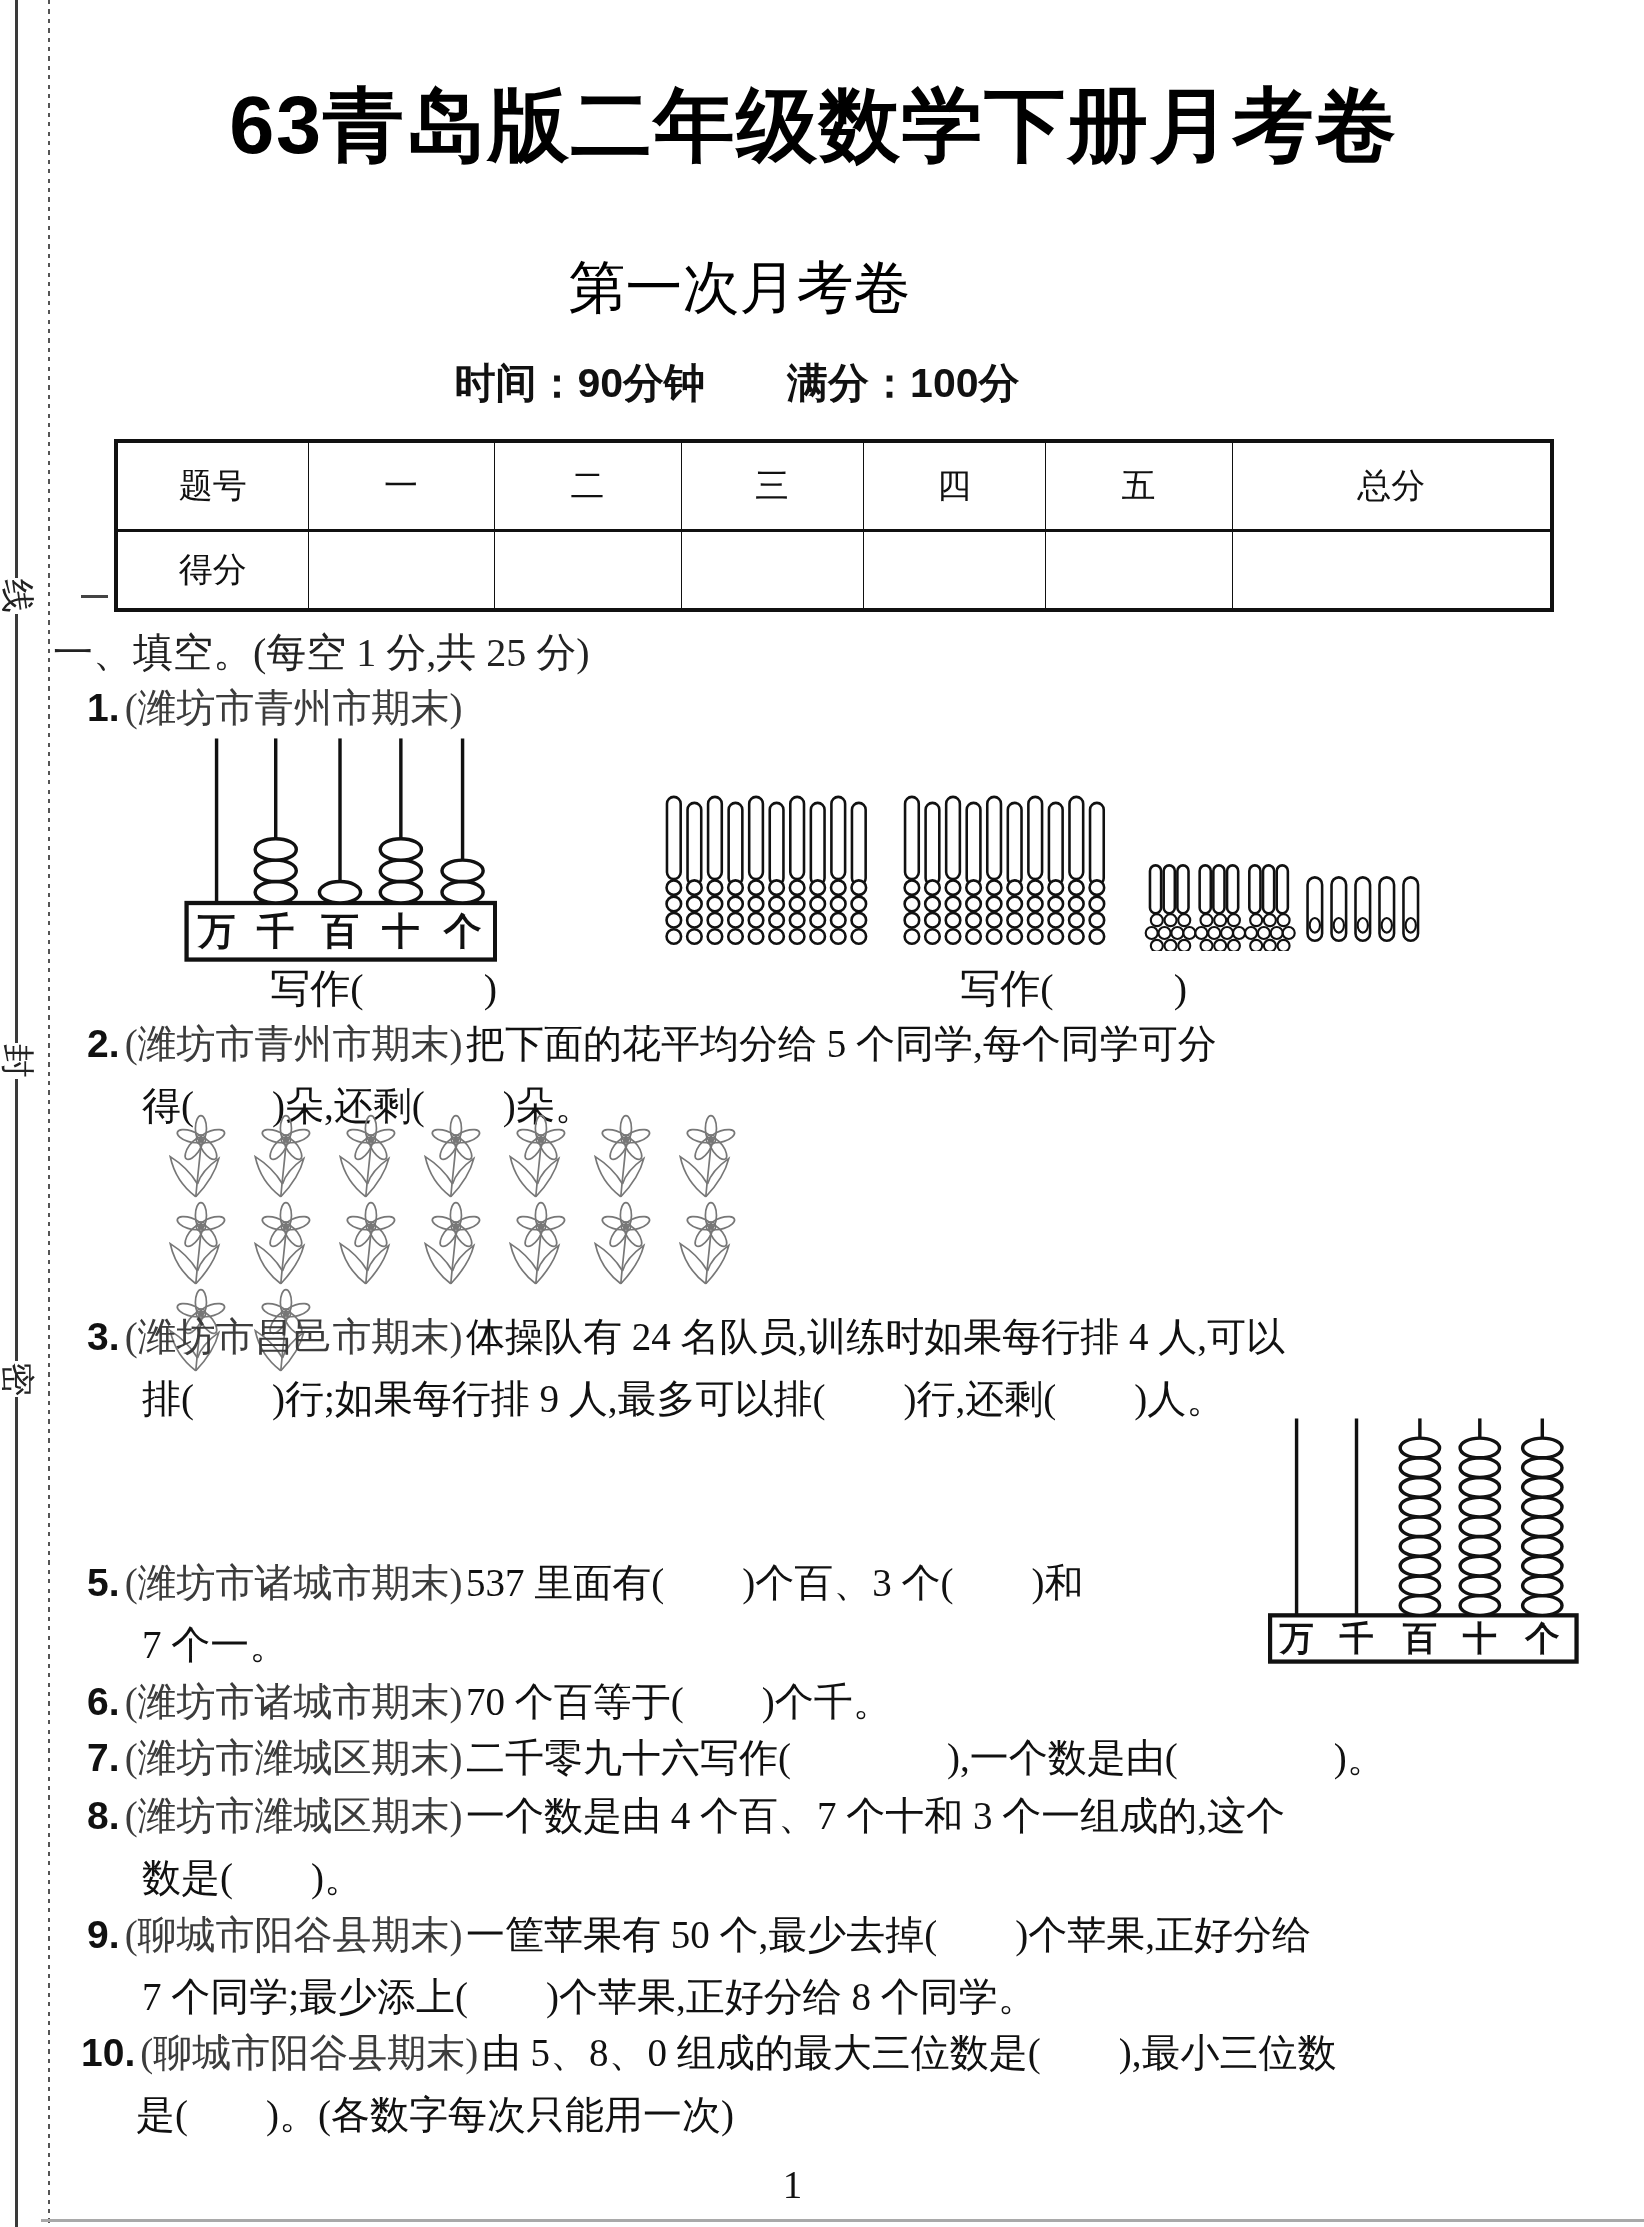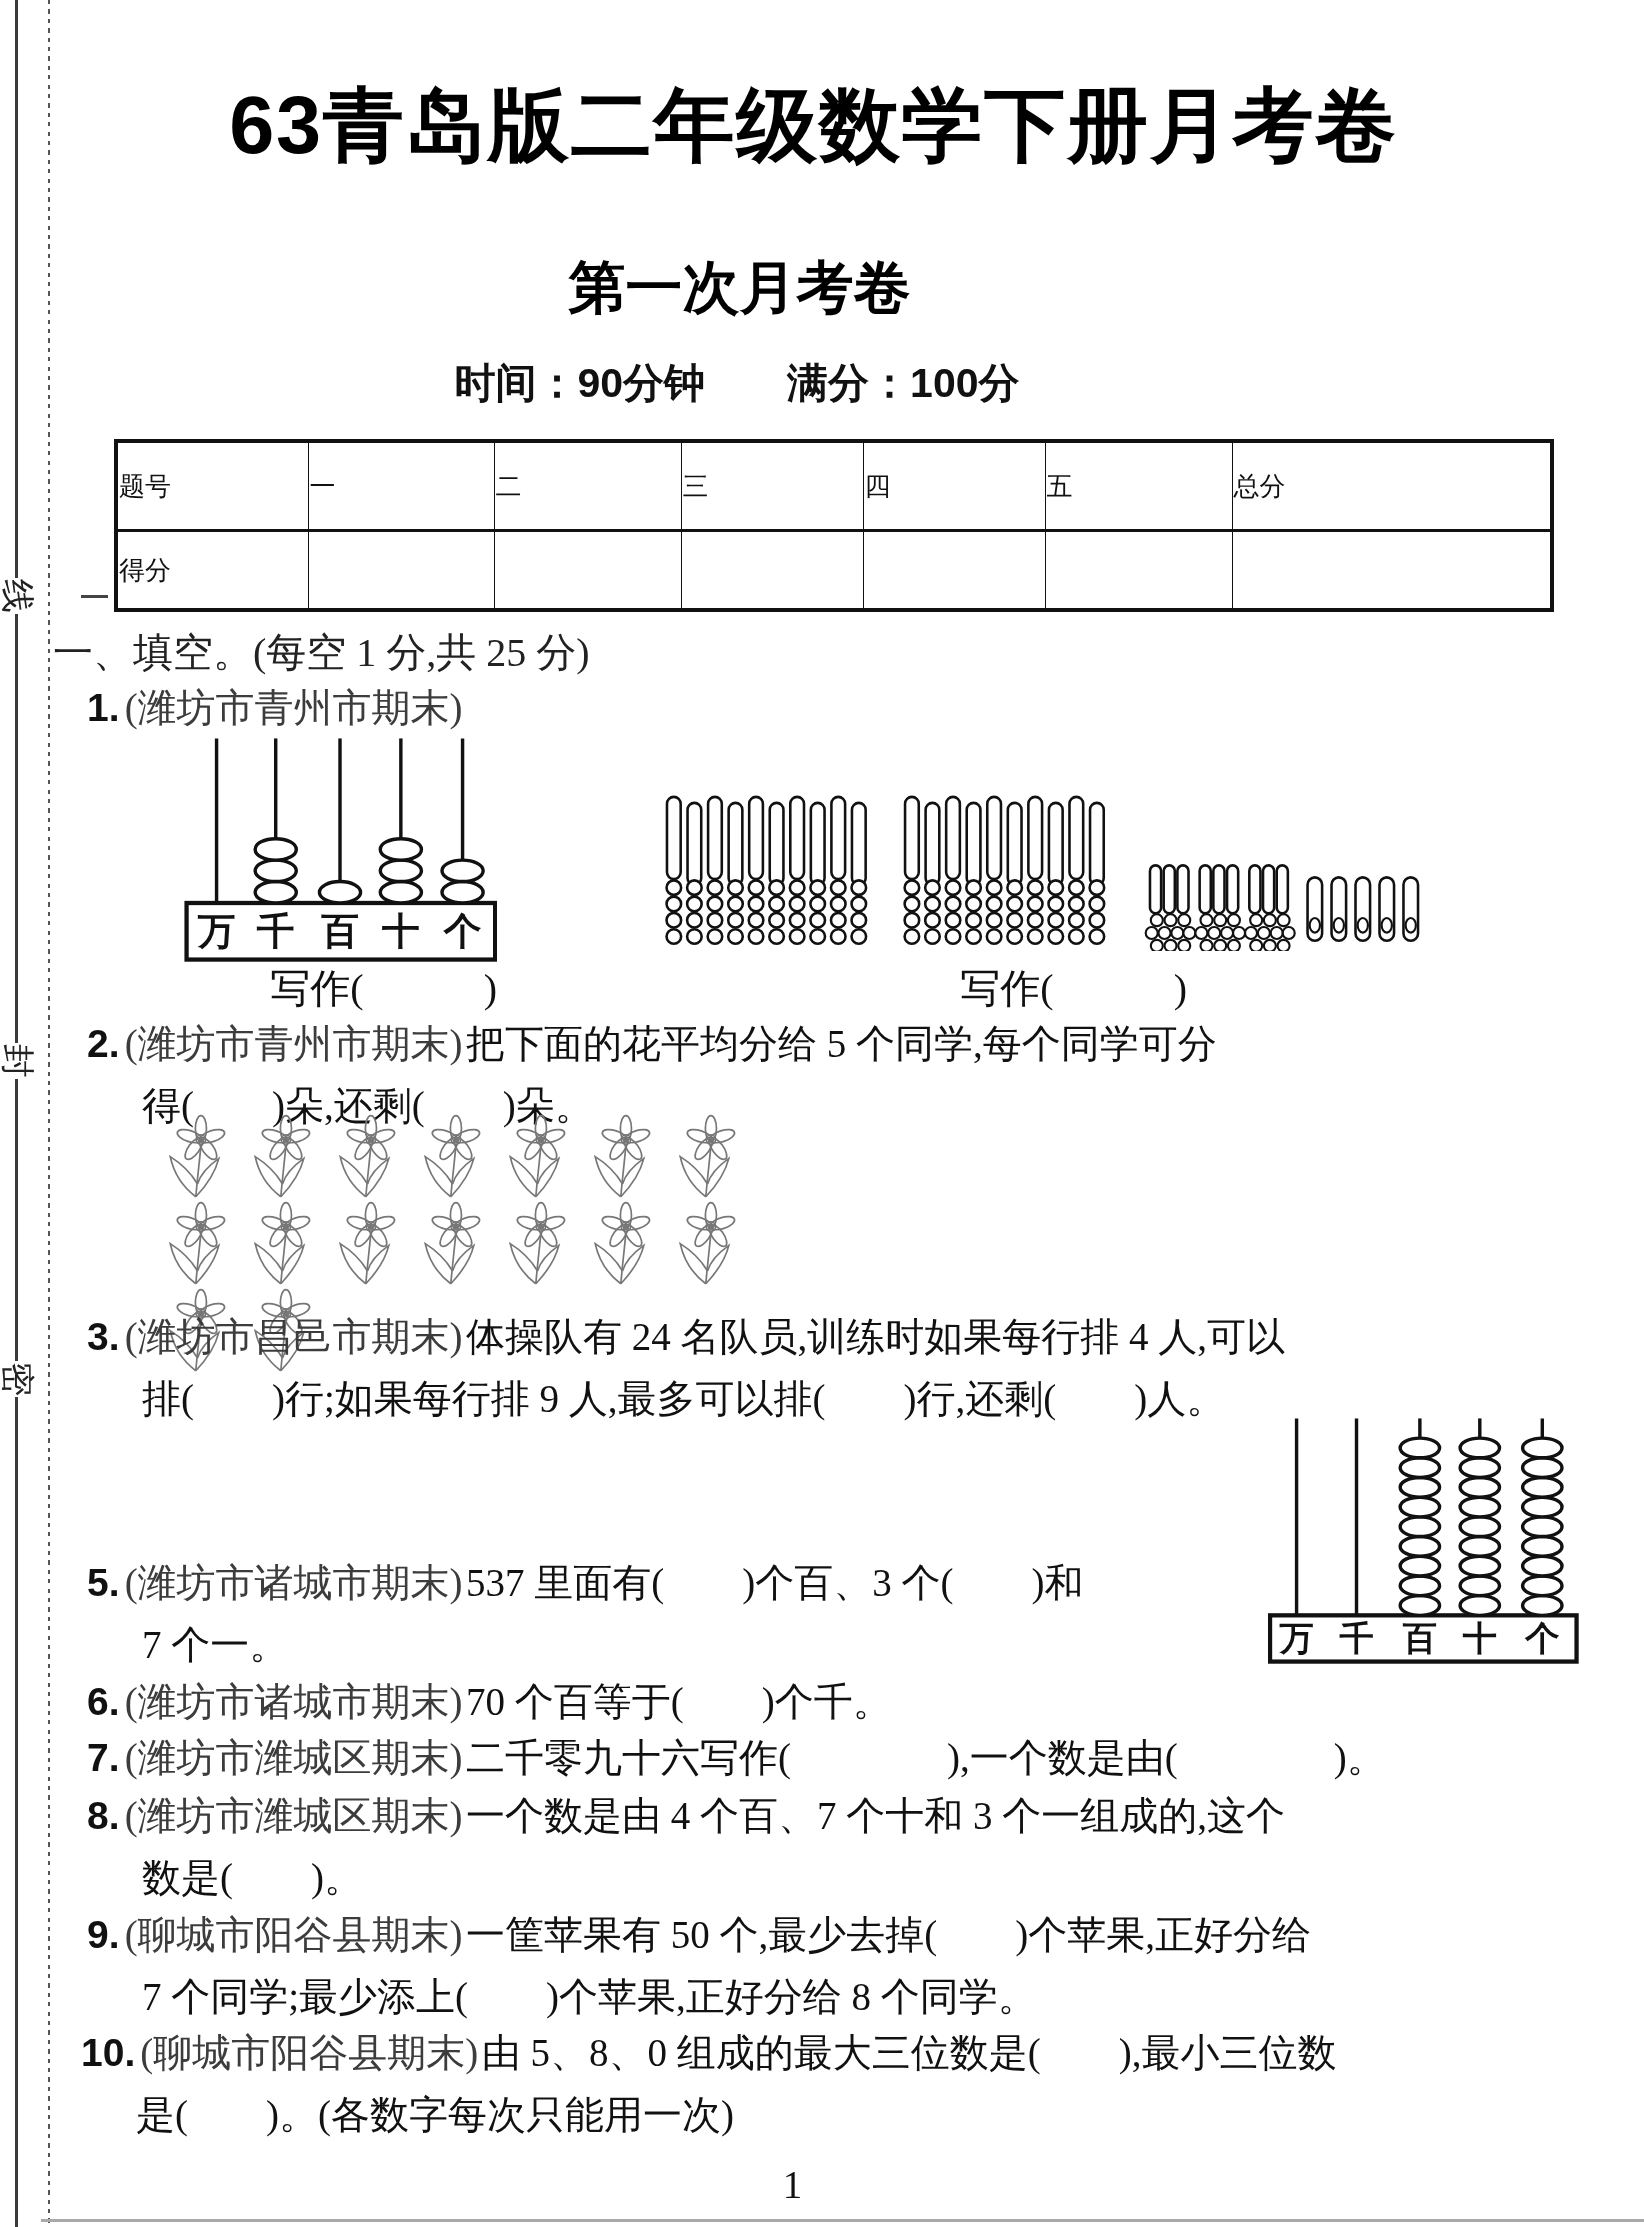--- a/index.html
+++ b/index.html
@@ -10,27 +10,27 @@
   .m-dot{position:absolute;left:48px;top:0;width:1.7px;height:2227px;
          background:repeating-linear-gradient(to bottom,#555 0 4.3px,transparent 4.3px 9.4px);}
   .m-char{position:absolute;left:-0.9px;width:36px;height:48px;background:#fff;color:#222;
           font-size:34px;line-height:48px;text-align:center;transform:rotate(90deg);}
   .m-tick{position:absolute;left:81px;top:595px;width:27.4px;height:2.6px;background:#444;}
   
   .title{position:absolute;left:0;top:72px;width:1627px;text-align:center;
          font-family:"Liberation Sans","DejaVu Sans",sans-serif;font-weight:900;
          font-size:81px;letter-spacing:1.7px;color:#000;}
   .subtitle{position:absolute;left:0;top:250px;width:1479px;text-align:center;
-            font-weight:bold;font-size:57px;color:#000;}
+            font-weight:normal;font-size:57px;color:#000;}
   .meta{position:absolute;left:0;top:356px;width:1474px;text-align:center;
         font-family:"Liberation Sans","DejaVu Sans",sans-serif;font-weight:bold;font-size:41px;}
   
   table.score{position:absolute;left:114px;top:439px;width:1434px;height:161px;
               border-collapse:collapse;table-layout:fixed;}
-  table.score td{border:1.7px solid #111;text-align:left;font-size:26px;}
+  table.score td{border:1.7px solid #111;text-align:center;font-size:34px;}
   table.score tr.hd td{border-bottom:3.4px solid #111;height:84px;}
   table.score tr.sc td{height:74px;}
   table.score{border:4.3px solid #111;}
   
   .section{position:absolute;left:53px;top:625px;font-size:40px;color:#222;}
   .q{position:absolute;left:87px;width:1551px;font-size:39px;line-height:62px;color:#111;}
   .qno{font-family:"Liberation Sans","DejaVu Sans",sans-serif;font-weight:bold;margin-right:5.1px;}
   .qsrc{color:#3c3c3c;margin-right:3.4px;}
   .indent{padding-left:55px;}
   .caption{position:absolute;font-size:40px;color:#111;text-align:right;}

